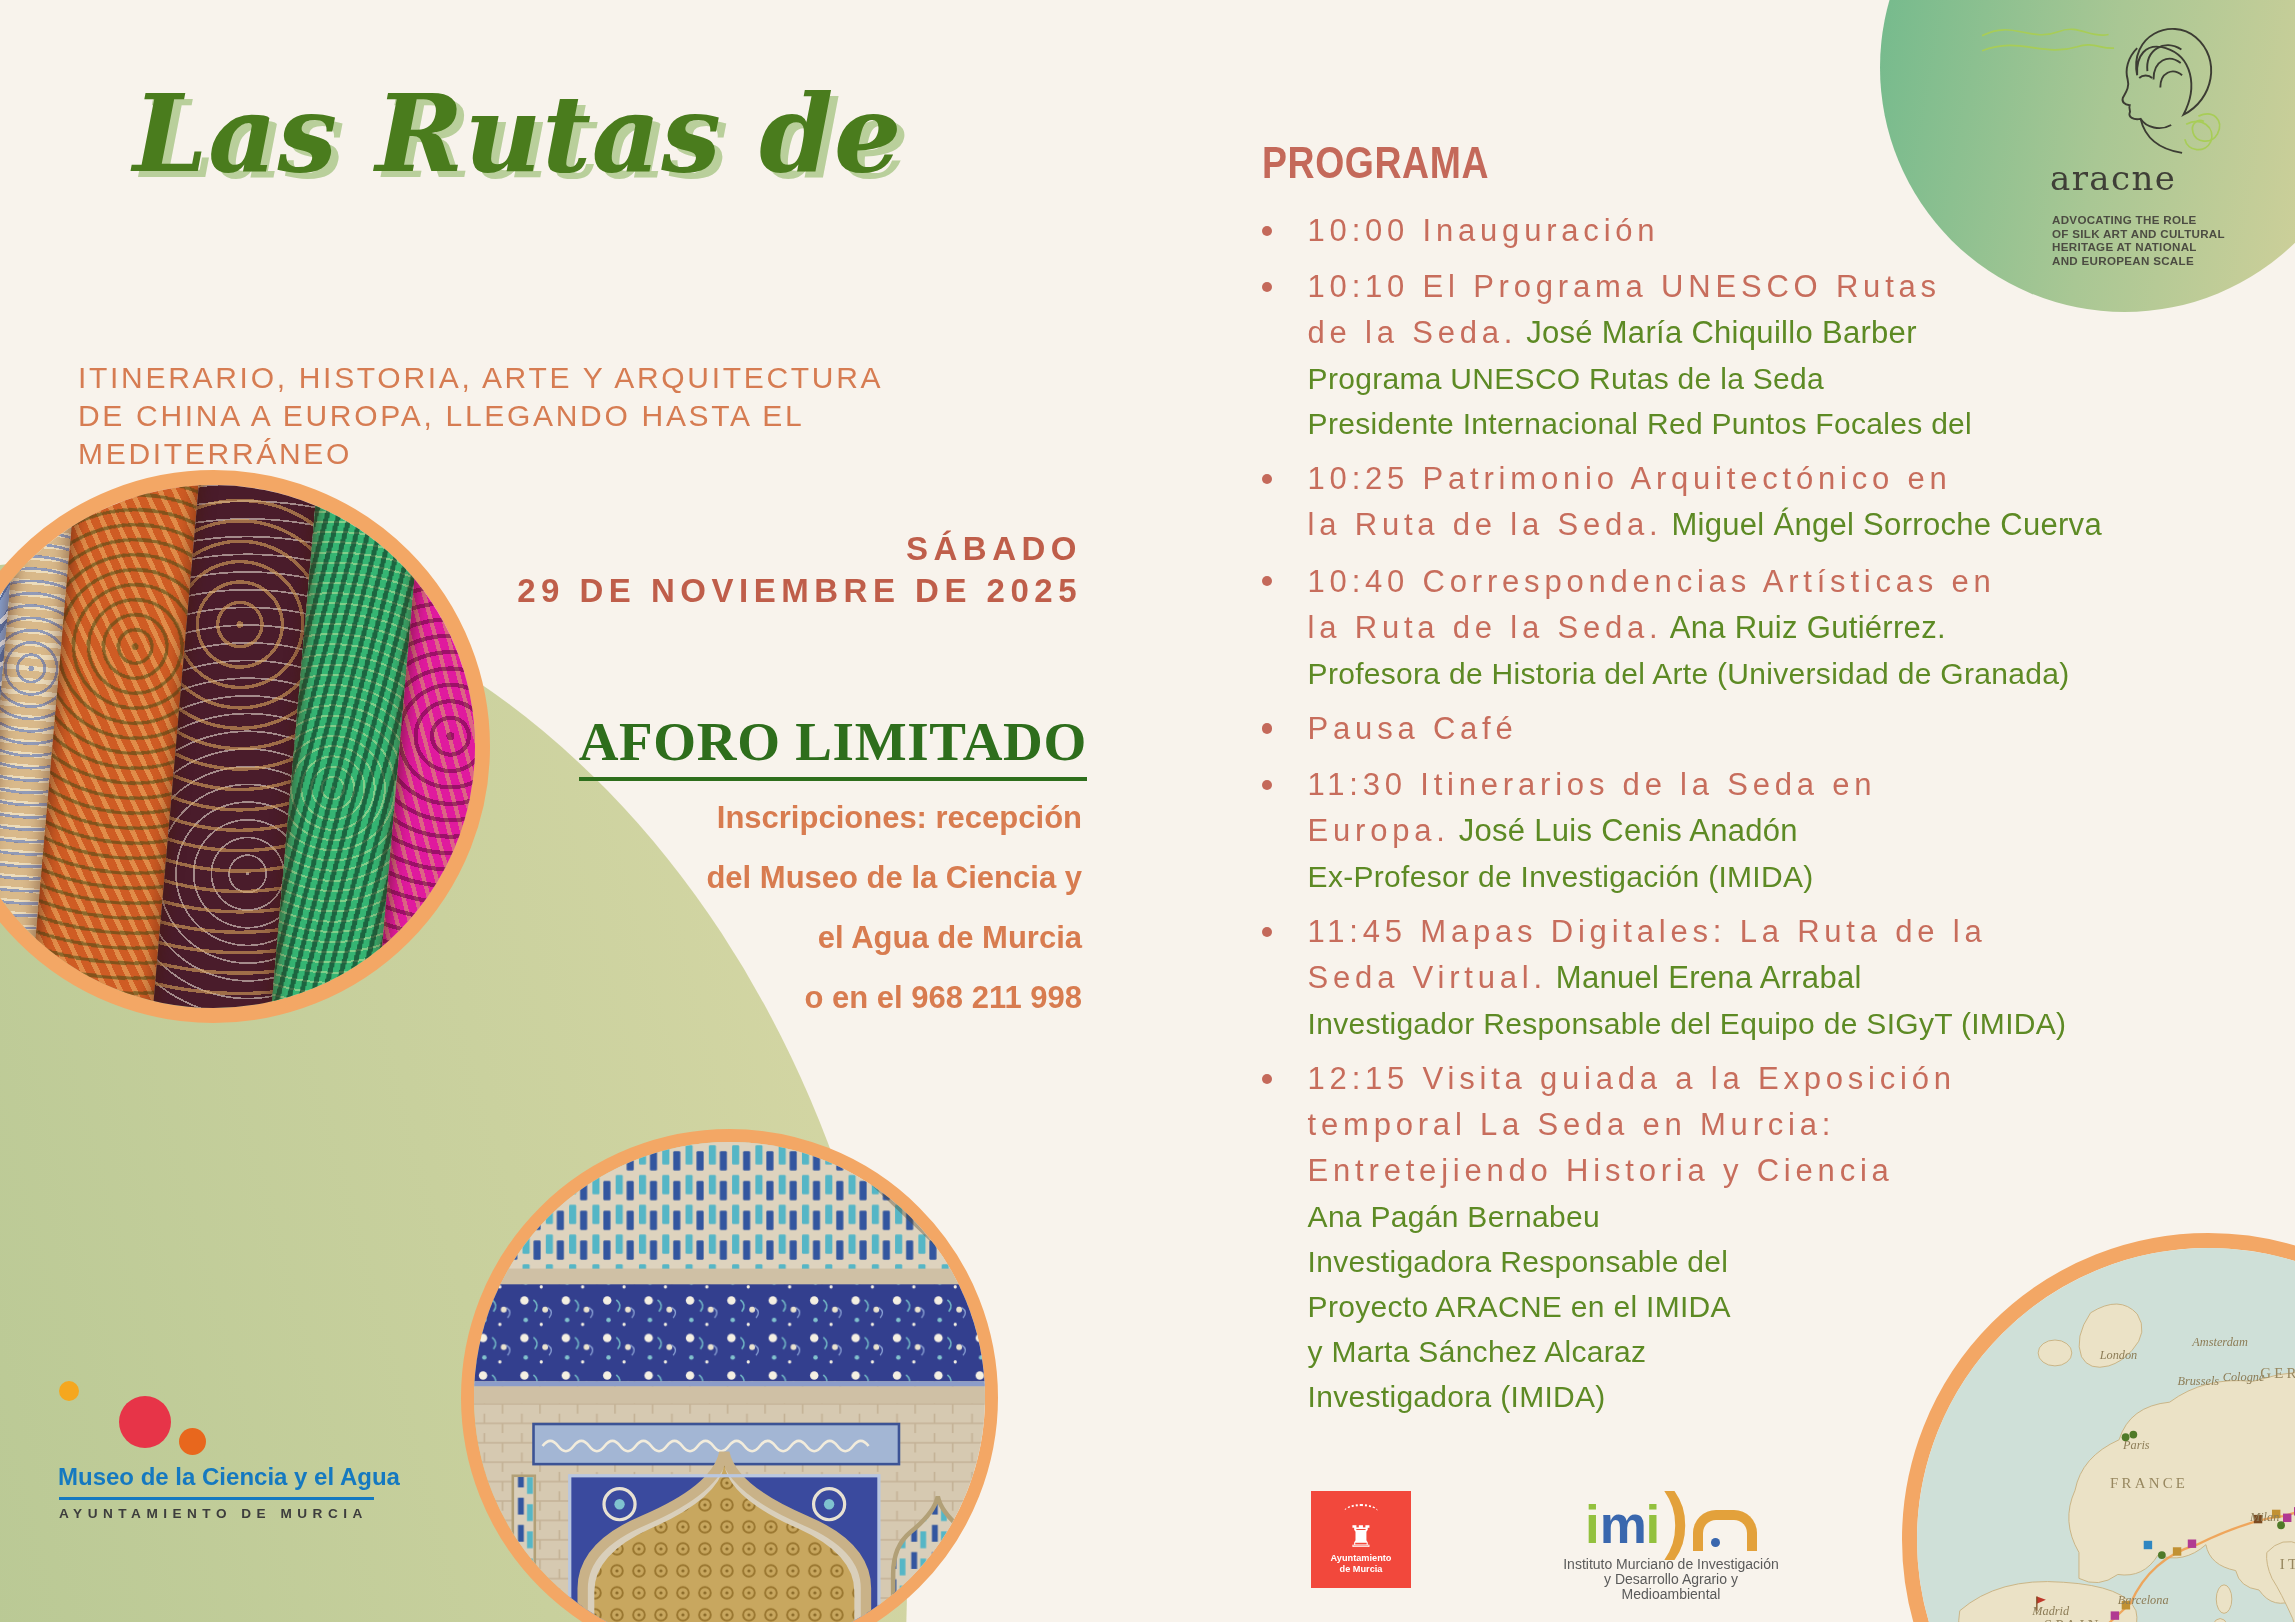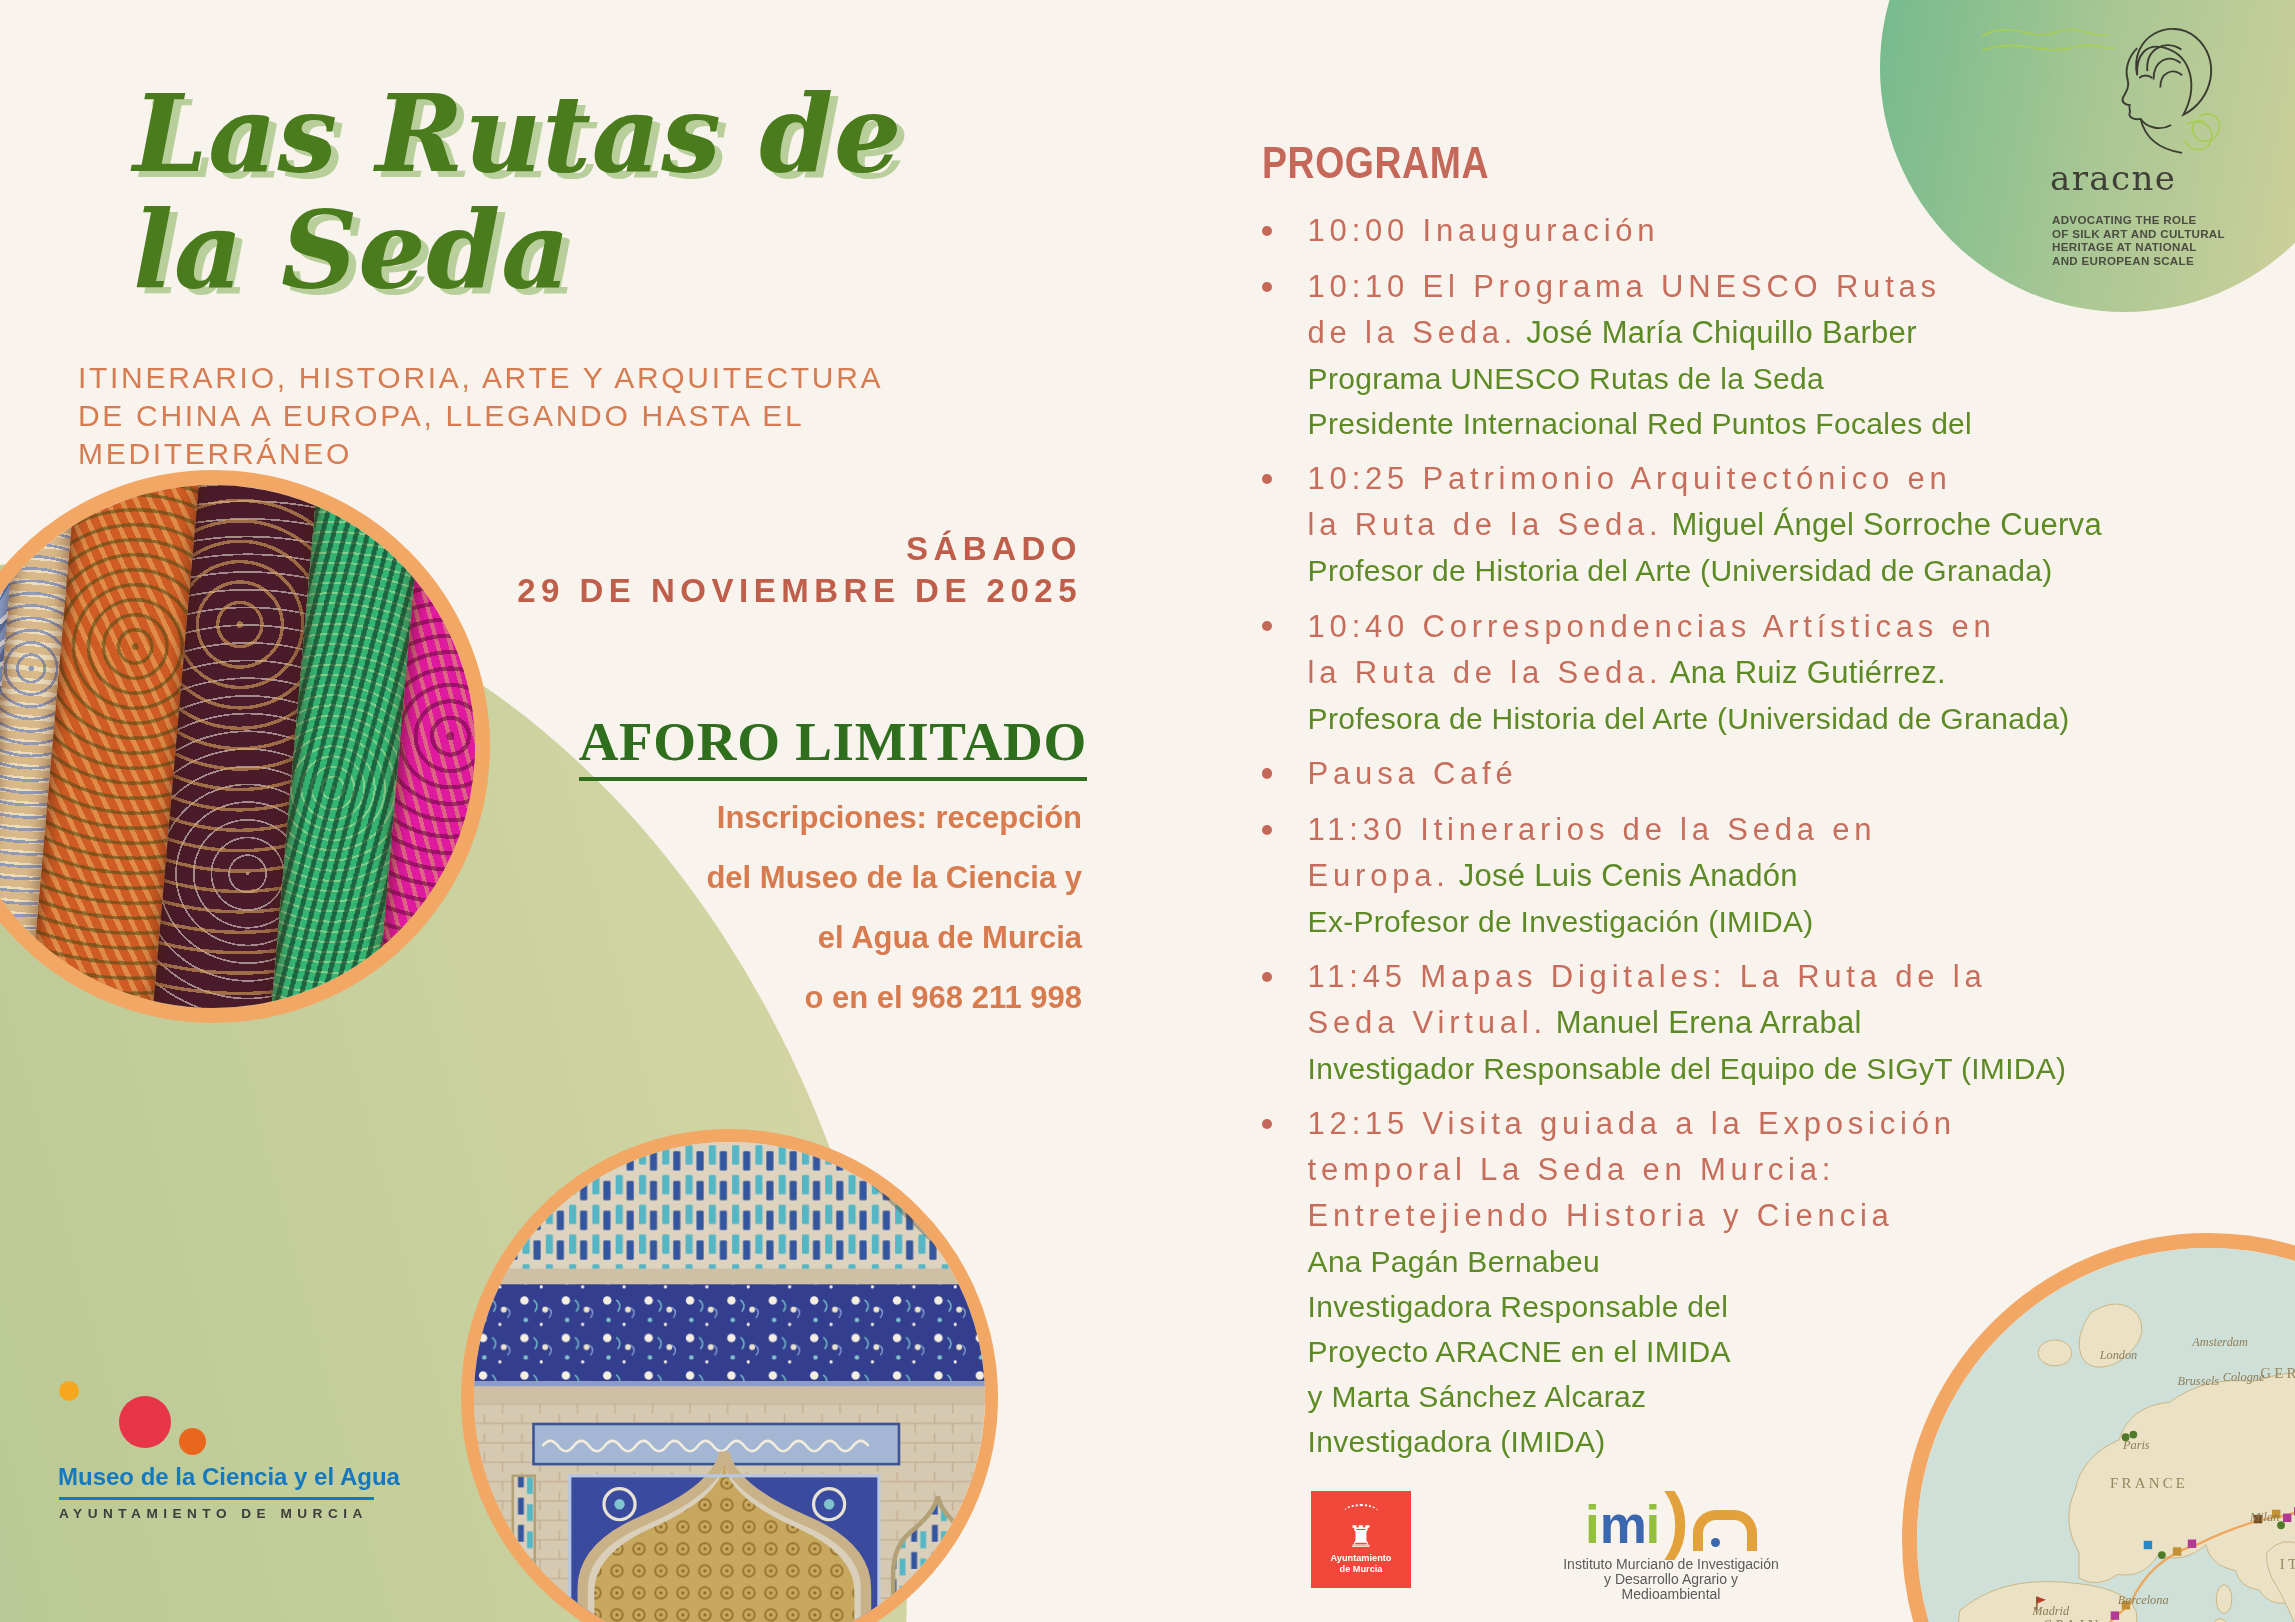--- a/index.html
+++ b/index.html
@@ -280,21 +280,20 @@
   <div class="abs aracne-tag">
     <div>ADVOCATING THE ROLE</div>
     <div>OF SILK ART AND CULTURAL</div>
     <div>HERITAGE AT NATIONAL</div>
     <div>AND EUROPEAN SCALE</div>
   </div>
 </div>
 
 <div class="abs main-title">
   <div>Las Rutas de</div>
-  <div>la Seda</div>
 </div>
 
 <div class="abs subtitle">
   <div>ITINERARIO, HISTORIA, ARTE Y ARQUITECTURA</div>
   <div>DE CHINA A EUROPA, LLEGANDO HASTA EL</div>
   <div>MEDITERRÁNEO</div>
 </div>
 
 <div class="abs date-block">
   <div>SÁBADO</div>
@@ -327,21 +326,20 @@
         <div class="p-line">de la Seda.<span class="p-speaker"> José María Chiquillo Barber</span></div>
         <div class="r-line">Programa UNESCO Rutas de la Seda</div>
         <div class="r-line">Presidente Internacional Red Puntos Focales del</div>
       </div>
     </div>
     <div class="program-item">
       <span class="bullet"></span>
       <div class="item-body">
         <div class="p-line">10:25 Patrimonio Arquitectónico en</div>
         <div class="p-line">la Ruta de la Seda.<span class="p-speaker"> Miguel Ángel Sorroche Cuerva</span></div>
-        <div class="r-line">Profesor de Historia del Arte (Universidad de Granada)</div>
       </div>
     </div>
     <div class="program-item">
       <span class="bullet"></span>
       <div class="item-body">
         <div class="p-line">10:40 Correspondencias Artísticas en</div>
         <div class="p-line">la Ruta de la Seda.<span class="p-speaker"> Ana Ruiz Gutiérrez.</span></div>
         <div class="r-line">Profesora de Historia del Arte (Universidad de Granada)</div>
       </div>
     </div>

